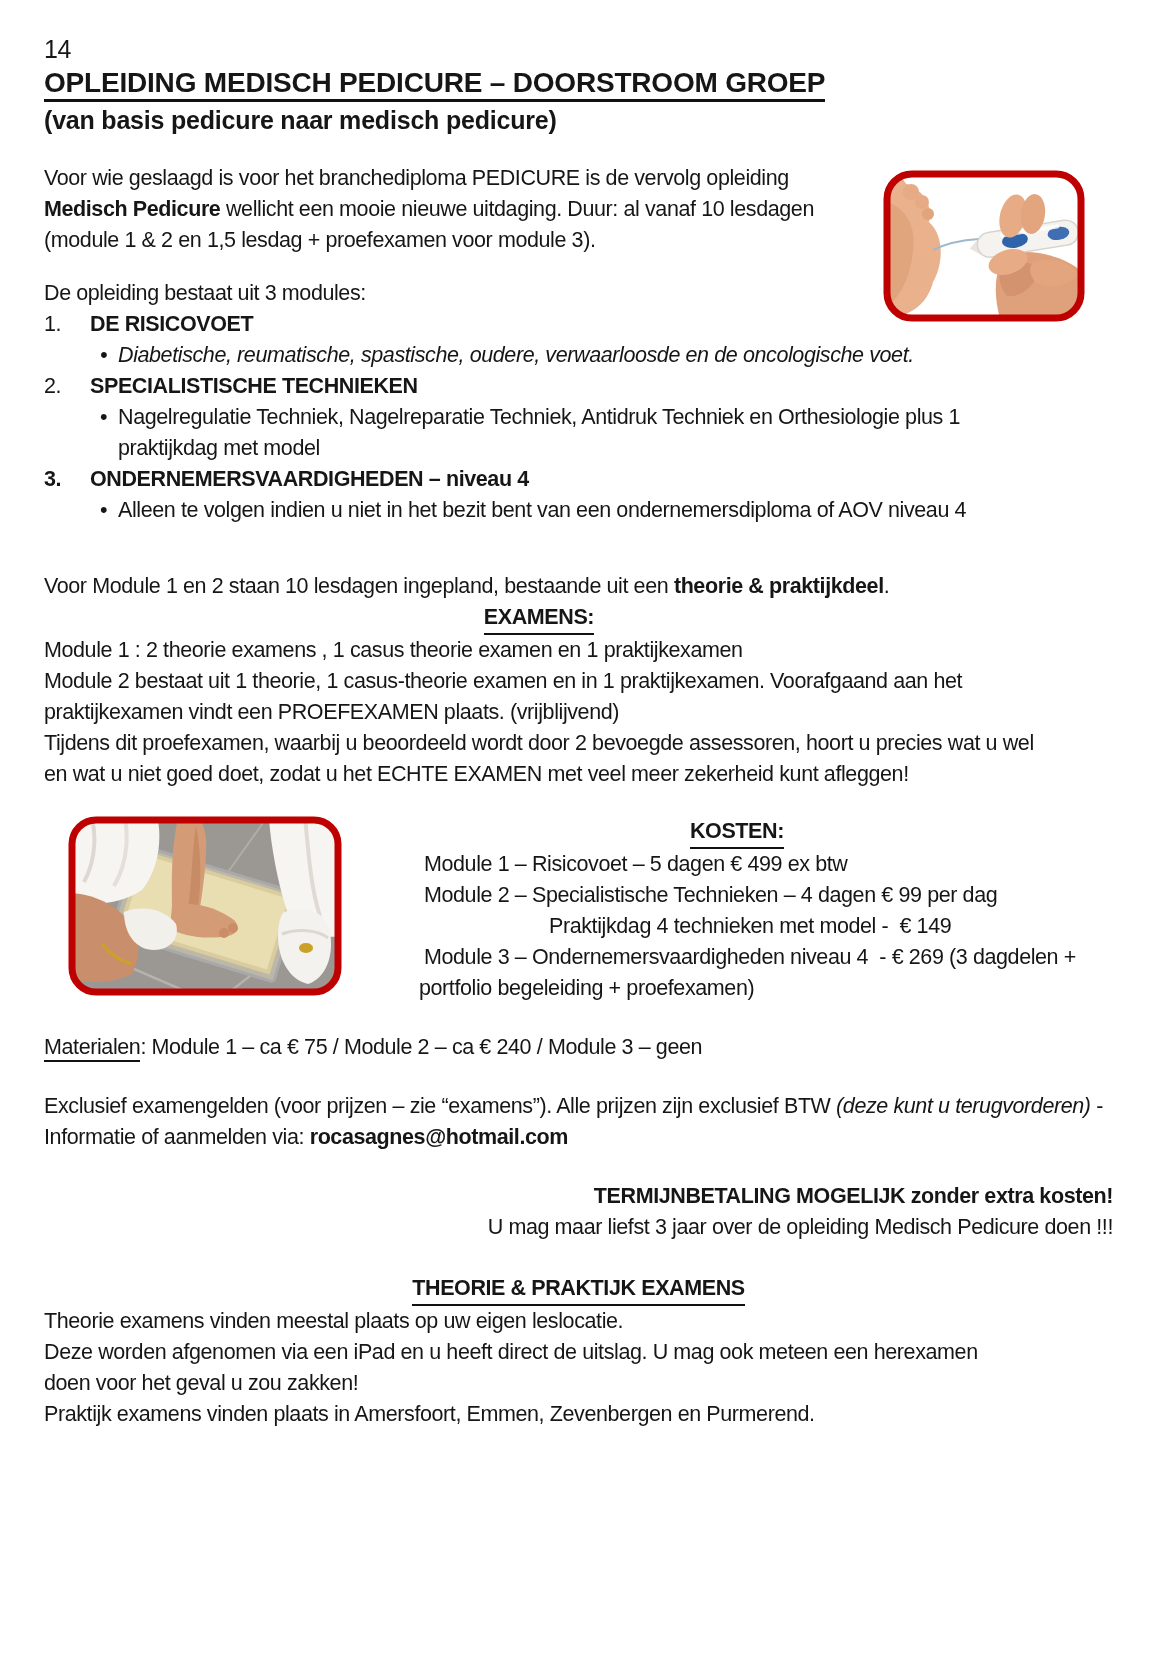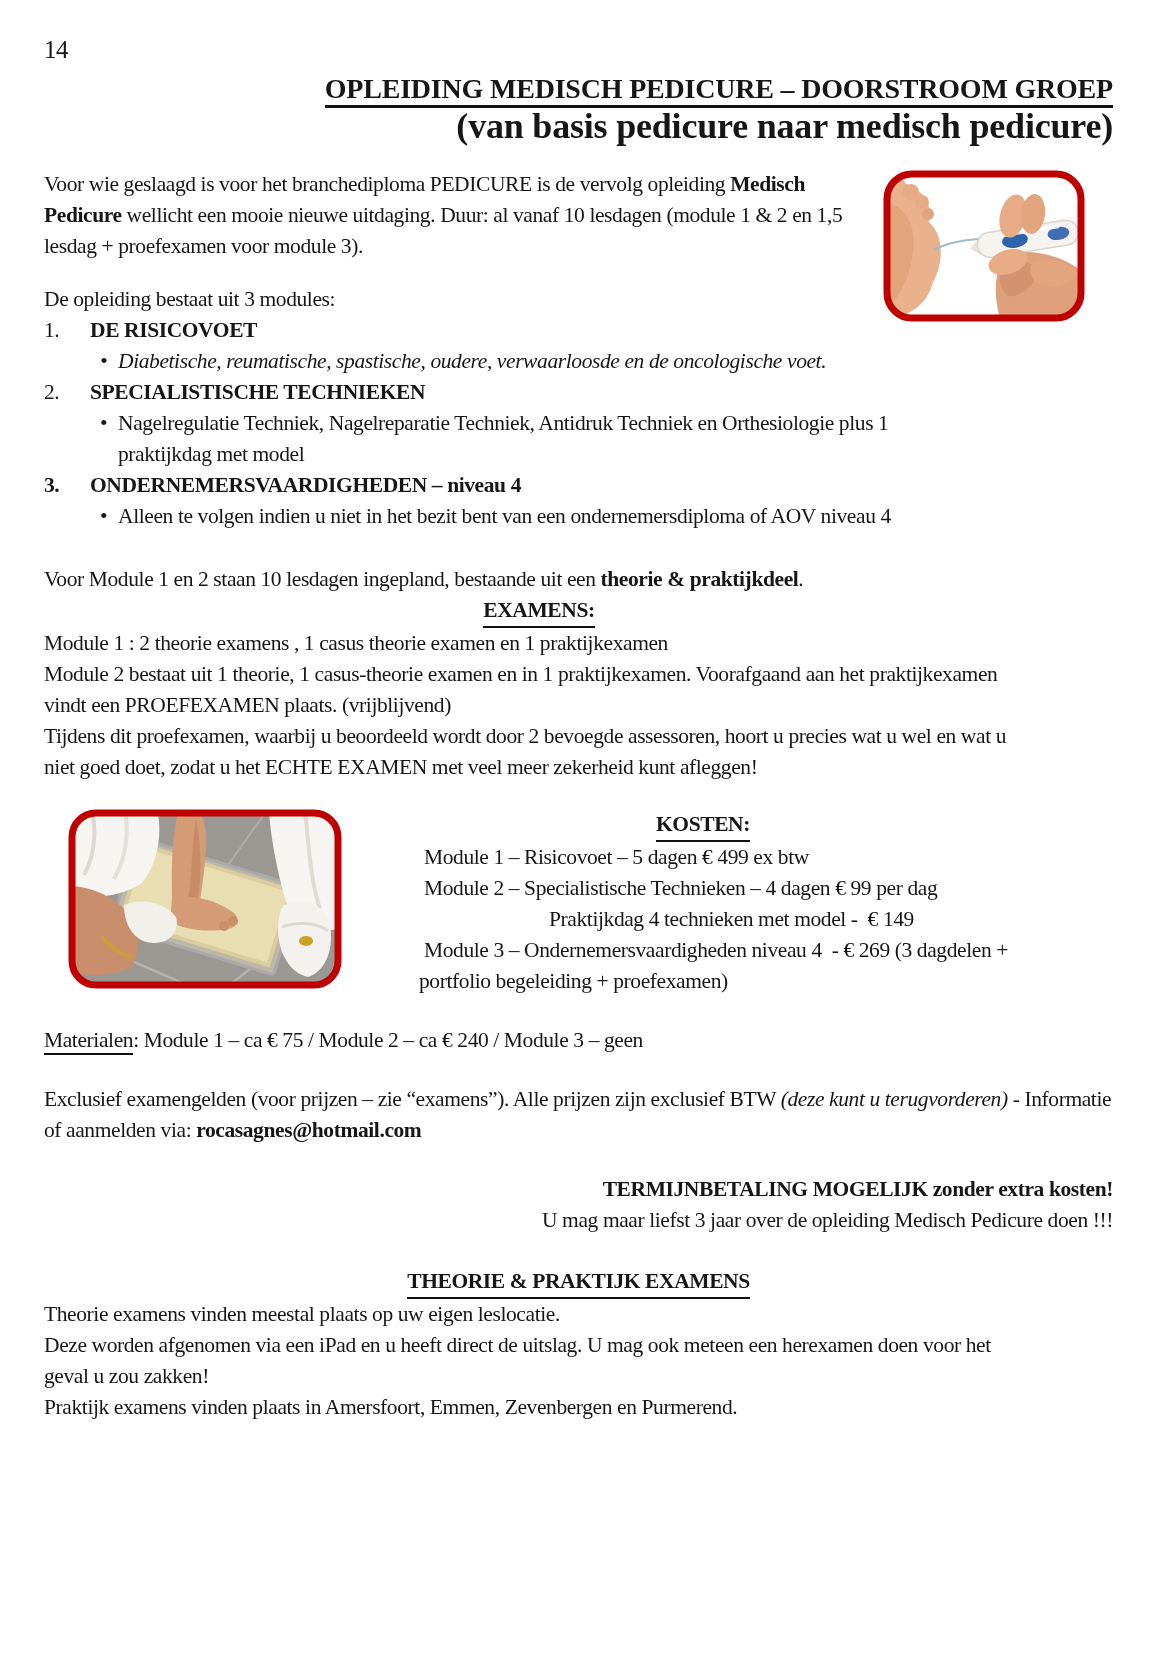--- a/index.html
+++ b/index.html
@@ -1,44 +1,44 @@
 <!DOCTYPE html>
 <html><head>
 <meta charset="utf-8">
 <style>
   html,body{margin:0;padding:0;background:#ffffff;}
   .page{
     position:relative;
     width:1169px;height:1570px;
     background:#ffffff;
     overflow:hidden;
-    font-family:Liberation Serif, serif;
+    font-family:Liberation Sans, sans-serif;
     color:#161616;
     font-size:21.5px;
     line-height:31px;
     letter-spacing:-0.4px;
     box-sizing:border-box;
     padding:34px 56px 16px 44px;
   }
   .t{white-space:pre-wrap;}
   .b{font-weight:bold;}
   .i{font-style:italic;}
   .page-number{font-size:25px;line-height:31px;}
-  .title-block{text-align:right;margin-top:6px;}
+  .title-block{text-align:left;}
   .doc-title{font-size:28px;line-height:36px;font-weight:bold;letter-spacing:-0.2px;margin:0;}
   .doc-title .hu{border-bottom:3px solid #111;padding-bottom:1px;}
-  .doc-subtitle{font-size:36px;line-height:34px;font-weight:bold;letter-spacing:-0.2px;margin:2px 0 0 0;}
+  .doc-subtitle{font-size:25px;line-height:34px;font-weight:bold;letter-spacing:-0.2px;margin:2px 0 0 0;}
   .intro{margin:26px 270px 0 0;}
   .lead{margin:22px 0 0 0;}
   .mod-item{display:flex;margin:0;}
   .mod-num{flex:0 0 46px;}
   .mod-bullet{display:flex;margin:0 0 0 56px;}
   .bullet-glyph{flex:0 0 18px;}
   .bullet-text{max-width:850px;}
-  .planning{margin:32px 0 0 0;}
+  .planning{margin:45px 0 0 0;}
   .planning-l2{max-width:930px;}
   .section-h{margin:28px 0 0 0;font-weight:bold;text-align:center;}
   .hu2{display:inline-block;border-bottom:2.5px solid #111;padding-bottom:0px;}
   .examens p{margin:0;max-width:990px;}
   .kosten-row{display:flex;align-items:flex-start;margin:26px 0 0 0;}
   .photo{display:block;margin:0;padding:0;}
   .photo-top{position:absolute;left:883px;top:170px;width:202px;height:152px;}
   .photo-kosten{flex:0 0 274px;width:274px;height:180px;margin-left:24px;}
   .kosten-text{margin-left:56px;}
   .kosten-line{margin-left:26px;}

